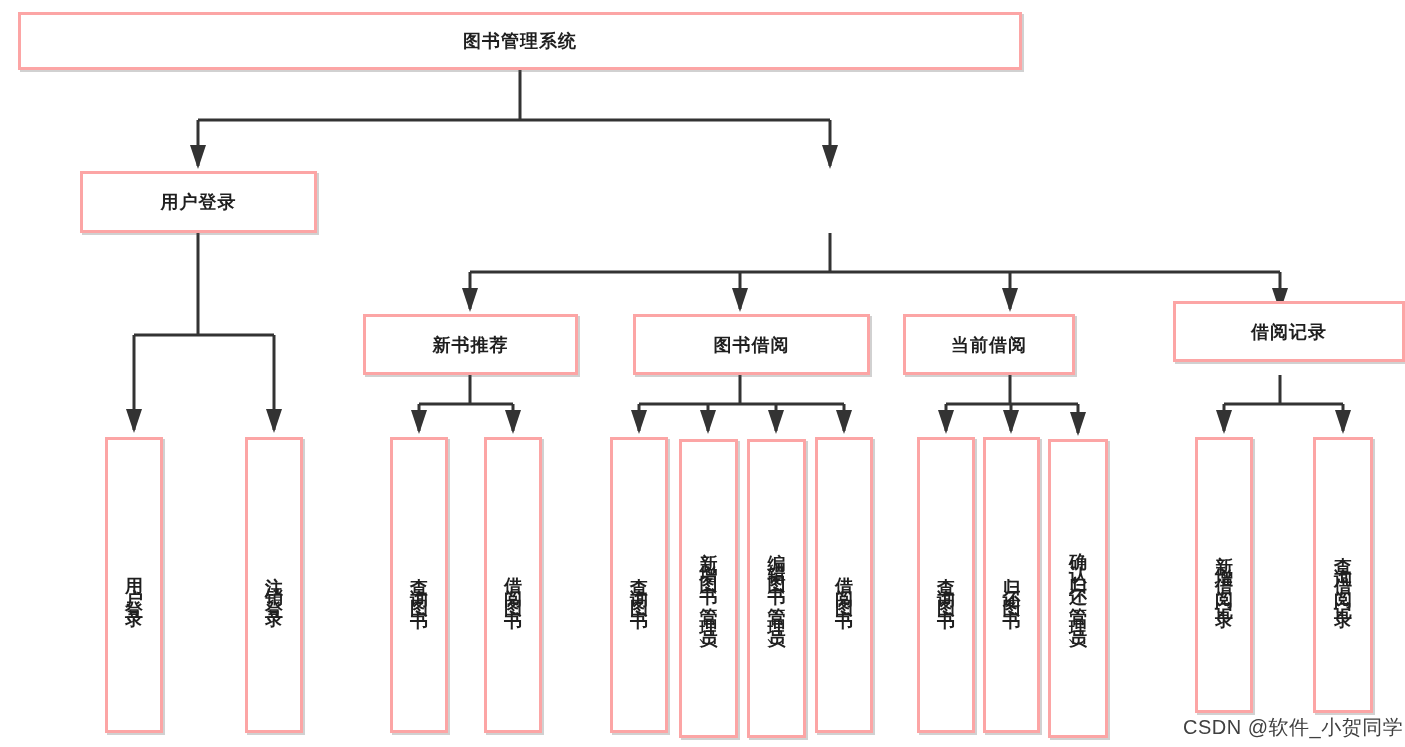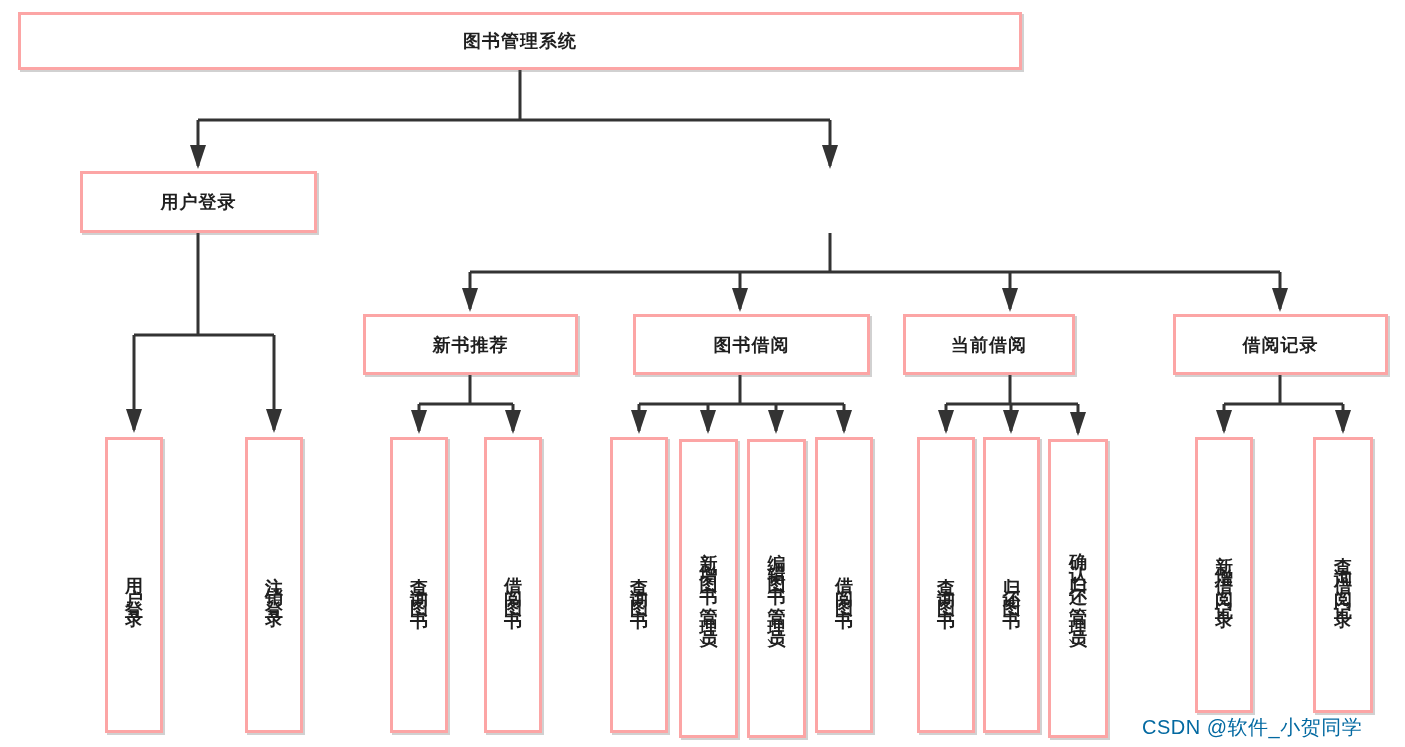--- a/index.html
+++ b/index.html
@@ -16,22 +16,22 @@
   }
   .hbox .lbl{
     font-size:18px;letter-spacing:1px;white-space:nowrap;color:#1f1f1f;
   }
   .vbox .lbl{
     writing-mode:vertical-rl;text-orientation:mixed;
     font-size:18px;letter-spacing:11px;line-height:1;color:#1f1f1f;
     white-space:nowrap;
   }
   .watermark{
-    position:absolute;left:1142px;top:714px;z-index:3;
-    font-size:20px;color:#0369a1;letter-spacing:0.5px;white-space:nowrap;
+    position:absolute;left:1183px;top:714px;z-index:3;
+    font-size:20px;color:#404040;letter-spacing:0.5px;white-space:nowrap;
     text-shadow:0 0 2px rgba(255,255,255,0.9);
   }
 </style>
 </head>
 <body>
 
 <div class="canvas">
 
   <svg class="wires" width="1405" height="747" viewBox="0 0 1405 747">
     <defs>
@@ -82,21 +82,21 @@
 
   <div class="box hbox" style="left:363px;top:314px;width:215px;height:61px">
     <span class="lbl">新书推荐</span>
   </div>
   <div class="box hbox" style="left:633px;top:314px;width:237px;height:61px">
     <span class="lbl">图书借阅</span>
   </div>
   <div class="box hbox" style="left:903px;top:314px;width:172px;height:61px">
     <span class="lbl">当前借阅</span>
   </div>
-  <div class="box hbox" style="left:1173px;top:314px;width:215px;height:61px">
+  <div class="box hbox" style="left:1173px;top:301px;width:232px;height:61px">
     <span class="lbl">借阅记录</span>
   </div>
 
   <div class="box vbox" style="left:105px;top:437px;width:58px;height:296px">
     <span class="lbl">用户登录</span>
   </div>
   <div class="box vbox" style="left:245px;top:437px;width:58px;height:296px">
     <span class="lbl">注销登录</span>
   </div>
 

